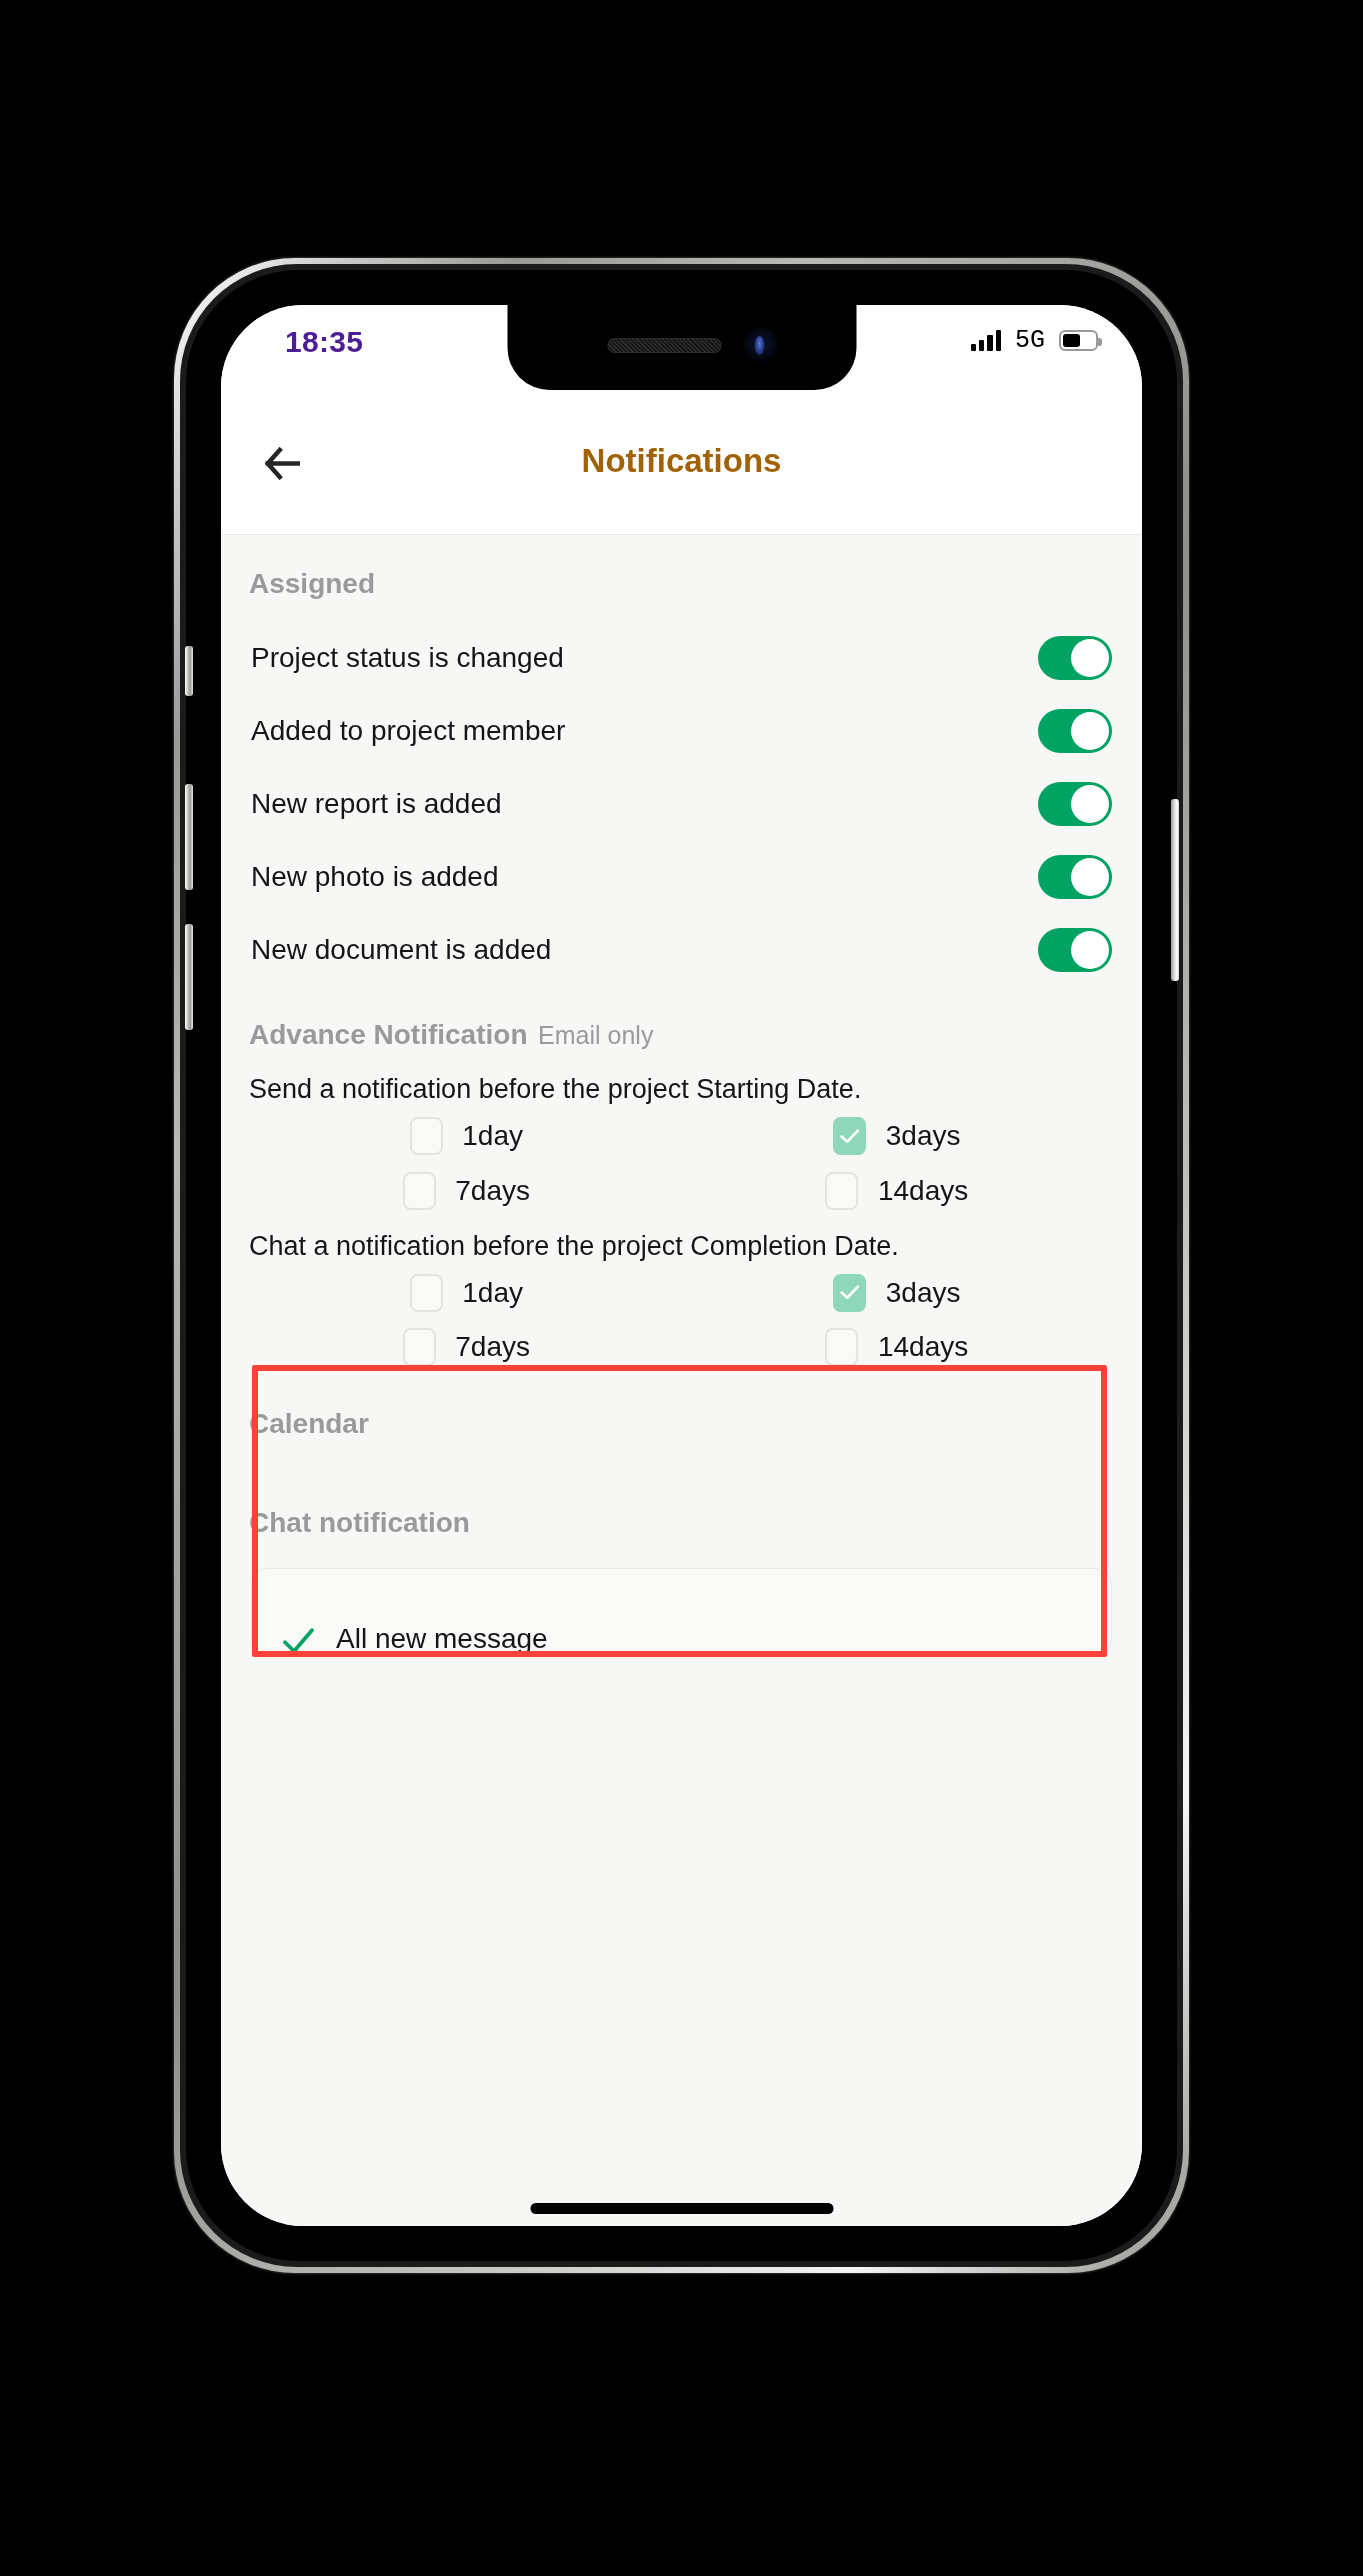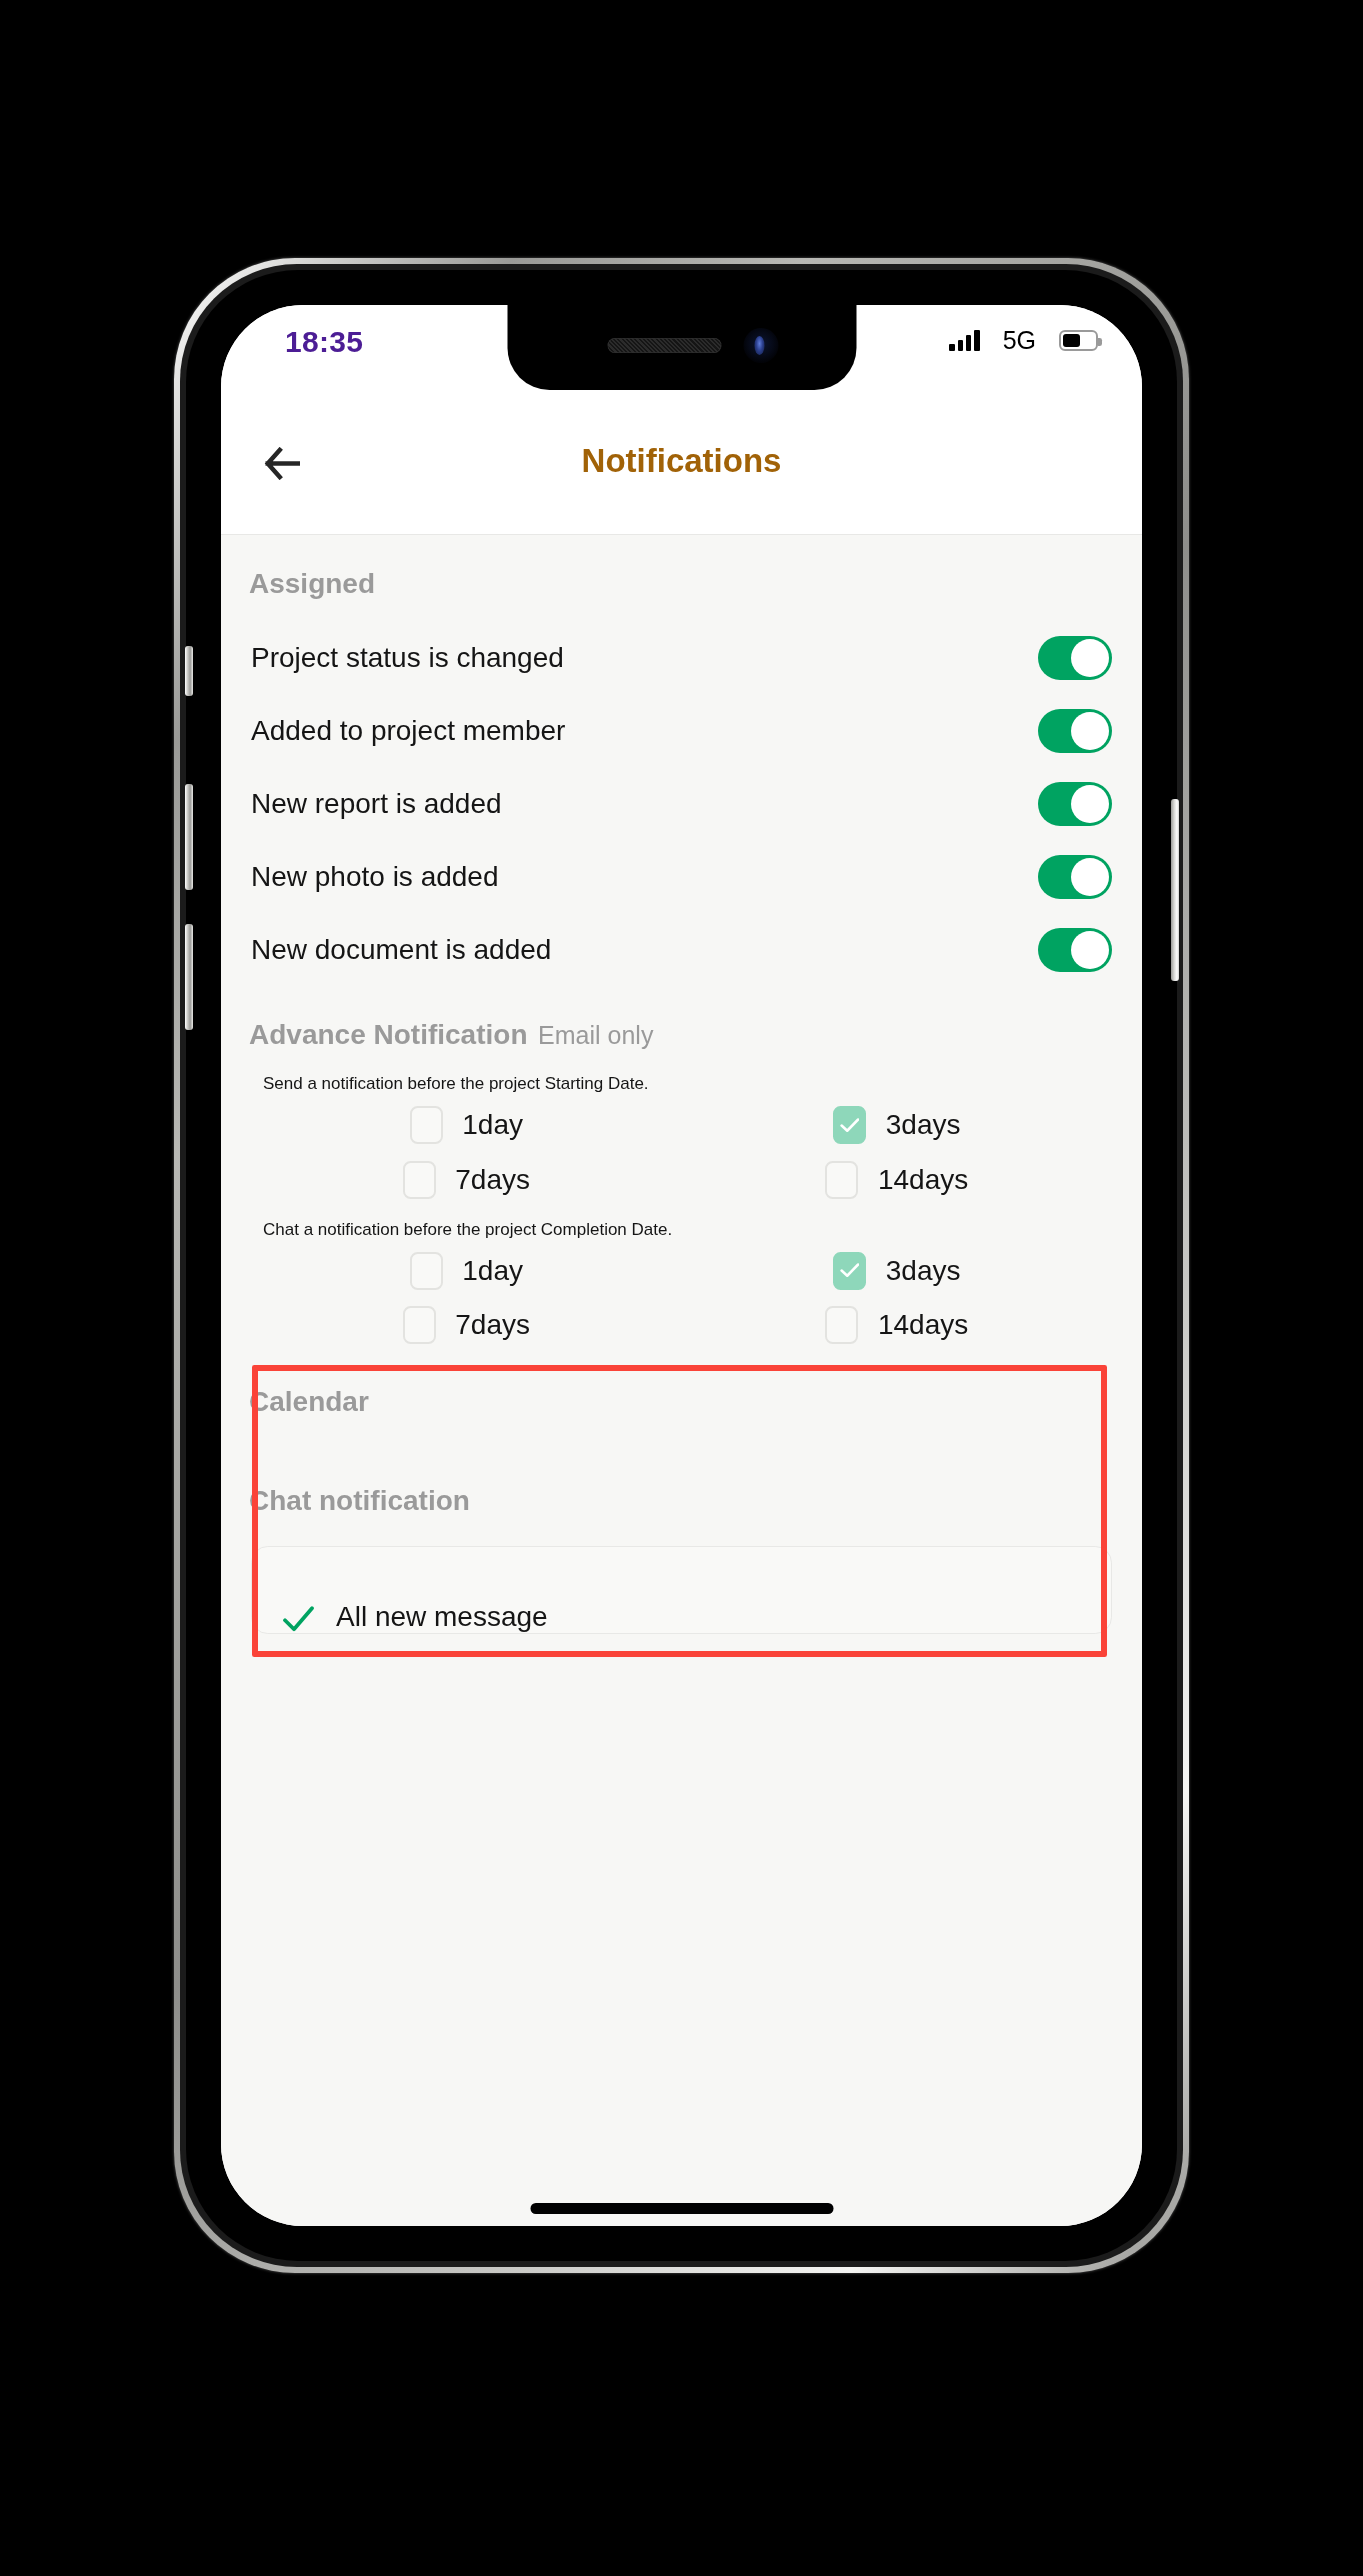--- a/index.html
+++ b/index.html
@@ -125,21 +125,22 @@
     font-weight: 600;
     color: #4c1d95;
     letter-spacing: 0.3px;
   }
   .status-right {
     position: absolute;
     right: 44px;
     top: 23px;
     display: flex;
     align-items: center;
-    gap: 23px;
+    gap: 14px;
+    font-family: Liberation Mono, monospace;
   }
   .sig-bars { display: flex; align-items: flex-end; gap: 3px; height: 21px; }
   .sig-bars i { display: block; width: 5.3px; background: #000; border-radius: 1.1px; }
   .sig-bars i:nth-child(1){ height: 6.8px; }
   .sig-bars i:nth-child(2){ height: 11.4px; }
   .sig-bars i:nth-child(3){ height: 16px; }
   .sig-bars i:nth-child(4){ height: 21px; }
   .net-label { font-size: 25px; font-weight: 500; color: #000; line-height: 1; }
   .battery {
     position: relative;
@@ -244,23 +245,23 @@
   .toggle .knob {
     position: absolute;
     top: 3px;
     left: 33px;
     width: 38px;
     height: 38px;
     border-radius: 50%;
     background: #ffffff;
   }
   .hint {
-    font-size: 17px;
+    font-size: 27px;
     color: #151515;
-    padding: 0 42px;
+    padding: 0 28px;
   }
   .check-grid {
     display: grid;
     grid-template-columns: 1fr 1fr;
     row-gap: 16.7px;
     padding: 0 30px;
     margin-top: 12px;
   }
   .check-item {
     display: flex;

